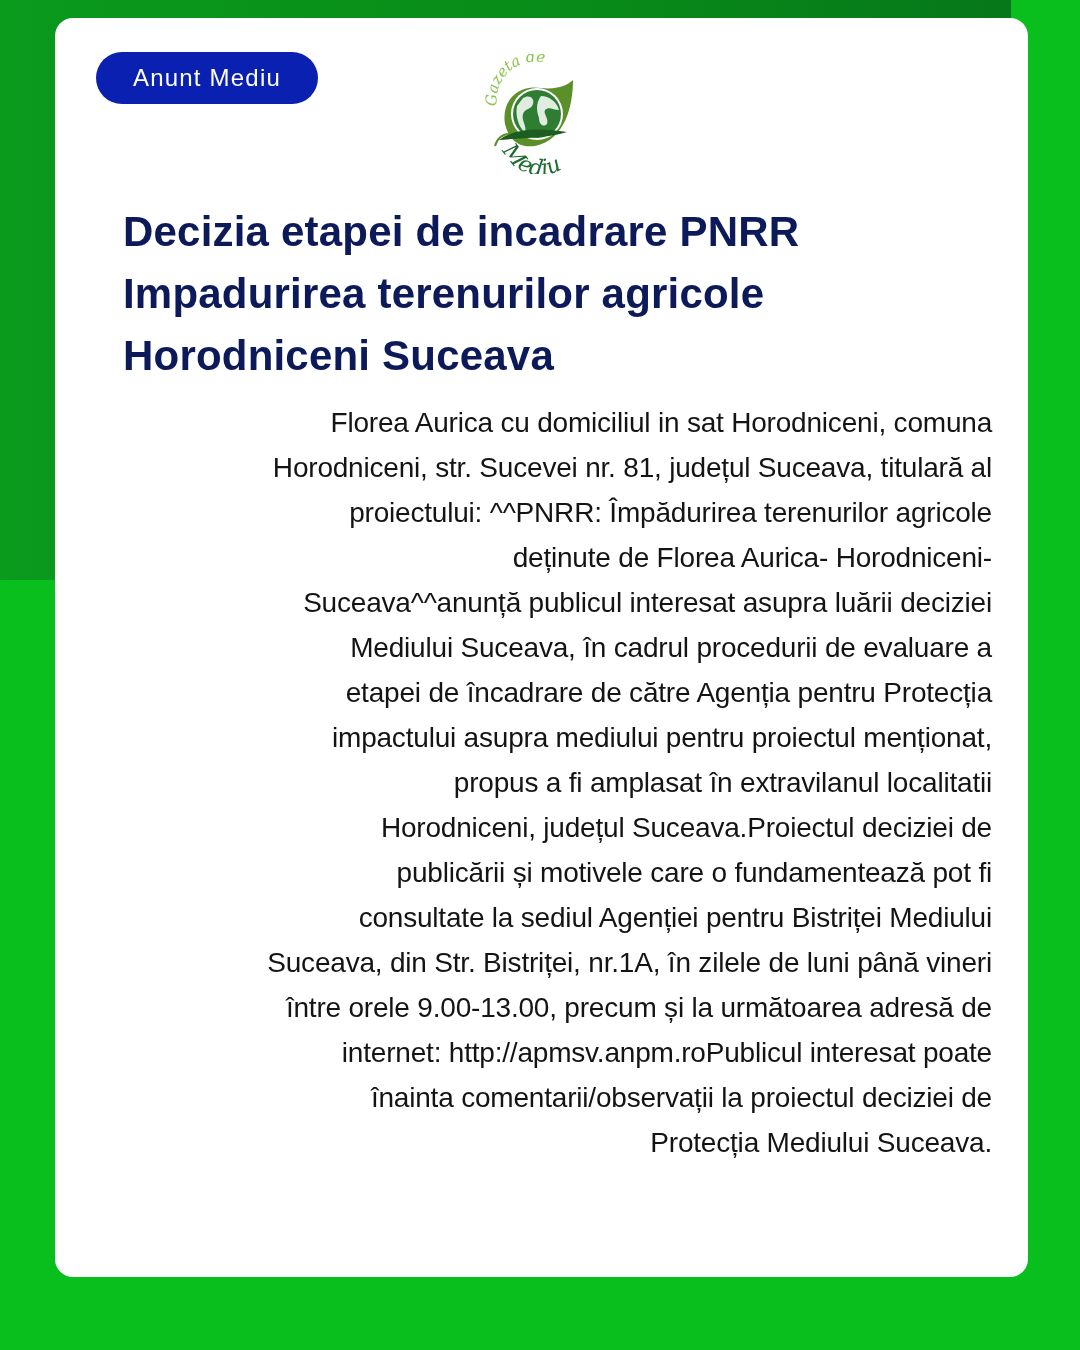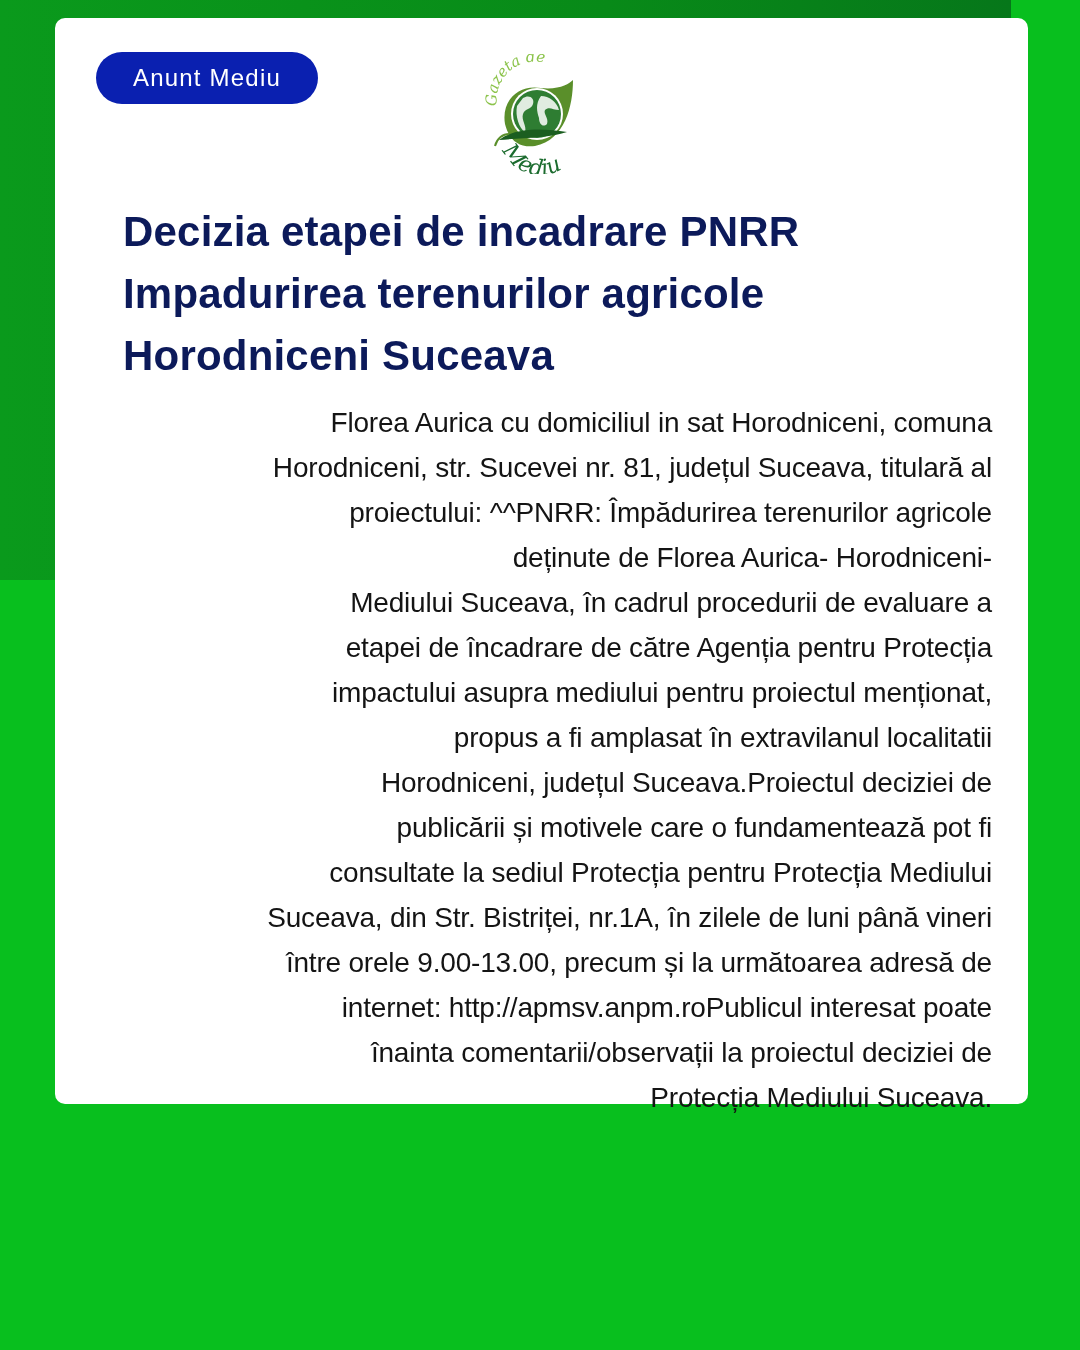--- a/index.html
+++ b/index.html
@@ -20,23 +20,23 @@
       top: 0;
       width: 1011px;
       height: 580px;
       background: linear-gradient(90deg, #0a9a1c 0%, #088a18 60%, #06771a 100%);
     }
     .card {
       position: absolute;
       left: 55px;
       top: 18px;
       width: 973px;
-      height: 1086px;
+      height: 1259px;
       background: #ffffff;
-      border-radius: 10px;
+      border-radius: 18px;
     }
     .badge {
       position: absolute;
       left: 41px;
       top: 34px;
       width: 222px;
       height: 52px;
       border-radius: 26px;
       background: #0a20b0;
       color: #ffffff;
@@ -123,27 +123,28 @@
     <span class="line">Decizia etapei de incadrare PNRR</span>
     <span class="line">Impadurirea terenurilor agricole</span>
     <span class="line">Horodniceni Suceava</span>
   </h1>
 
   <p class="body-text">
     <span class="line">Florea Aurica cu domiciliul in sat Horodniceni, comuna</span>
     <span class="line">Horodniceni, str. Sucevei nr. 81, județul Suceava, titulară al</span>
     <span class="line">proiectului: ^^PNRR: Împădurirea terenurilor agricole</span>
     <span class="line">deținute de Florea Aurica- Horodniceni-</span>
+    <span class="line">Suceava^^anunță publicul interesat asupra luării deciziei</span>
     <span class="line">Mediului Suceava, în cadrul procedurii de evaluare a</span>
     <span class="line">etapei de încadrare de către Agenția pentru Protecția</span>
     <span class="line">impactului asupra mediului pentru proiectul menționat,</span>
     <span class="line">propus a fi amplasat în extravilanul localitatii</span>
     <span class="line">Horodniceni, județul Suceava.Proiectul deciziei de</span>
     <span class="line">publicării și motivele care o fundamentează pot fi</span>
-    <span class="line">consultate la sediul Protecția pentru Protecția Mediului</span>
+    <span class="line">consultate la sediul Agenției pentru Bistriței Mediului</span>
     <span class="line">Suceava, din Str. Bistriței, nr.1A, în zilele de luni până vineri</span>
     <span class="line">între orele 9.00-13.00, precum și la următoarea adresă de</span>
     <span class="line">internet: http://apmsv.anpm.roPublicul interesat poate</span>
     <span class="line">înainta comentarii/observații la proiectul deciziei de</span>
     <span class="line">Protecția Mediului Suceava.</span>
   </p>
 
 </div>
 
 </body></html>

